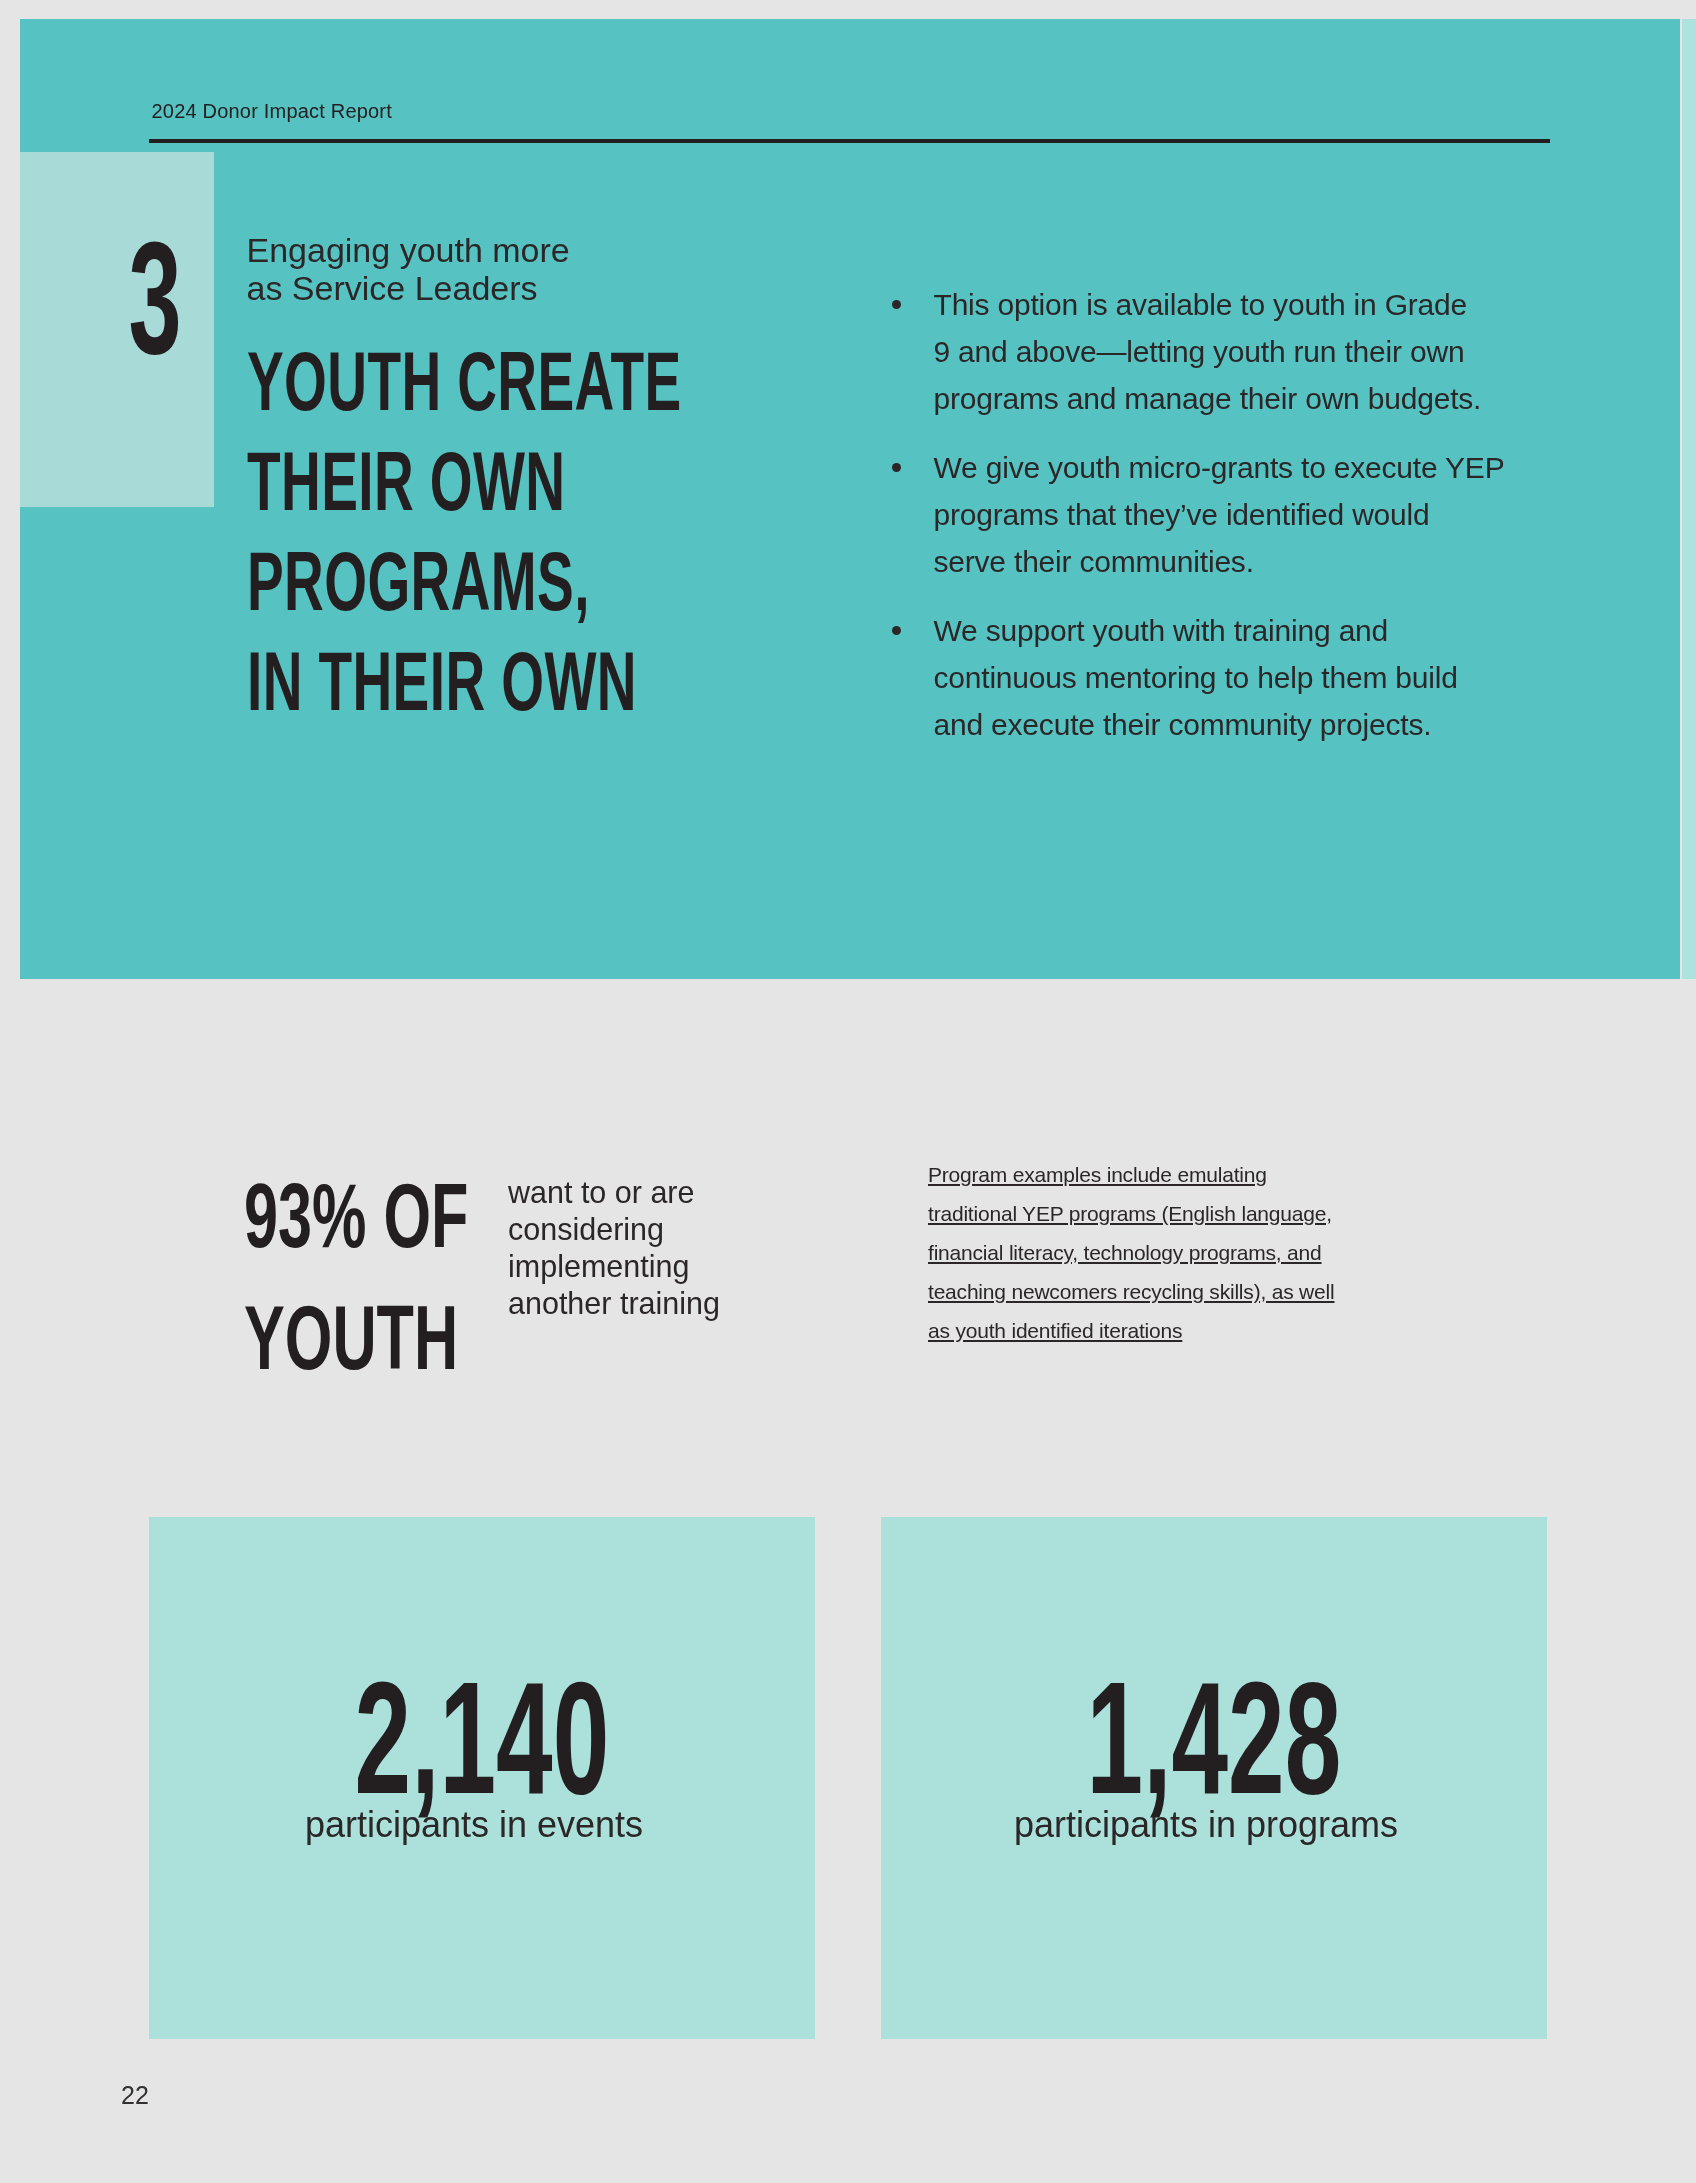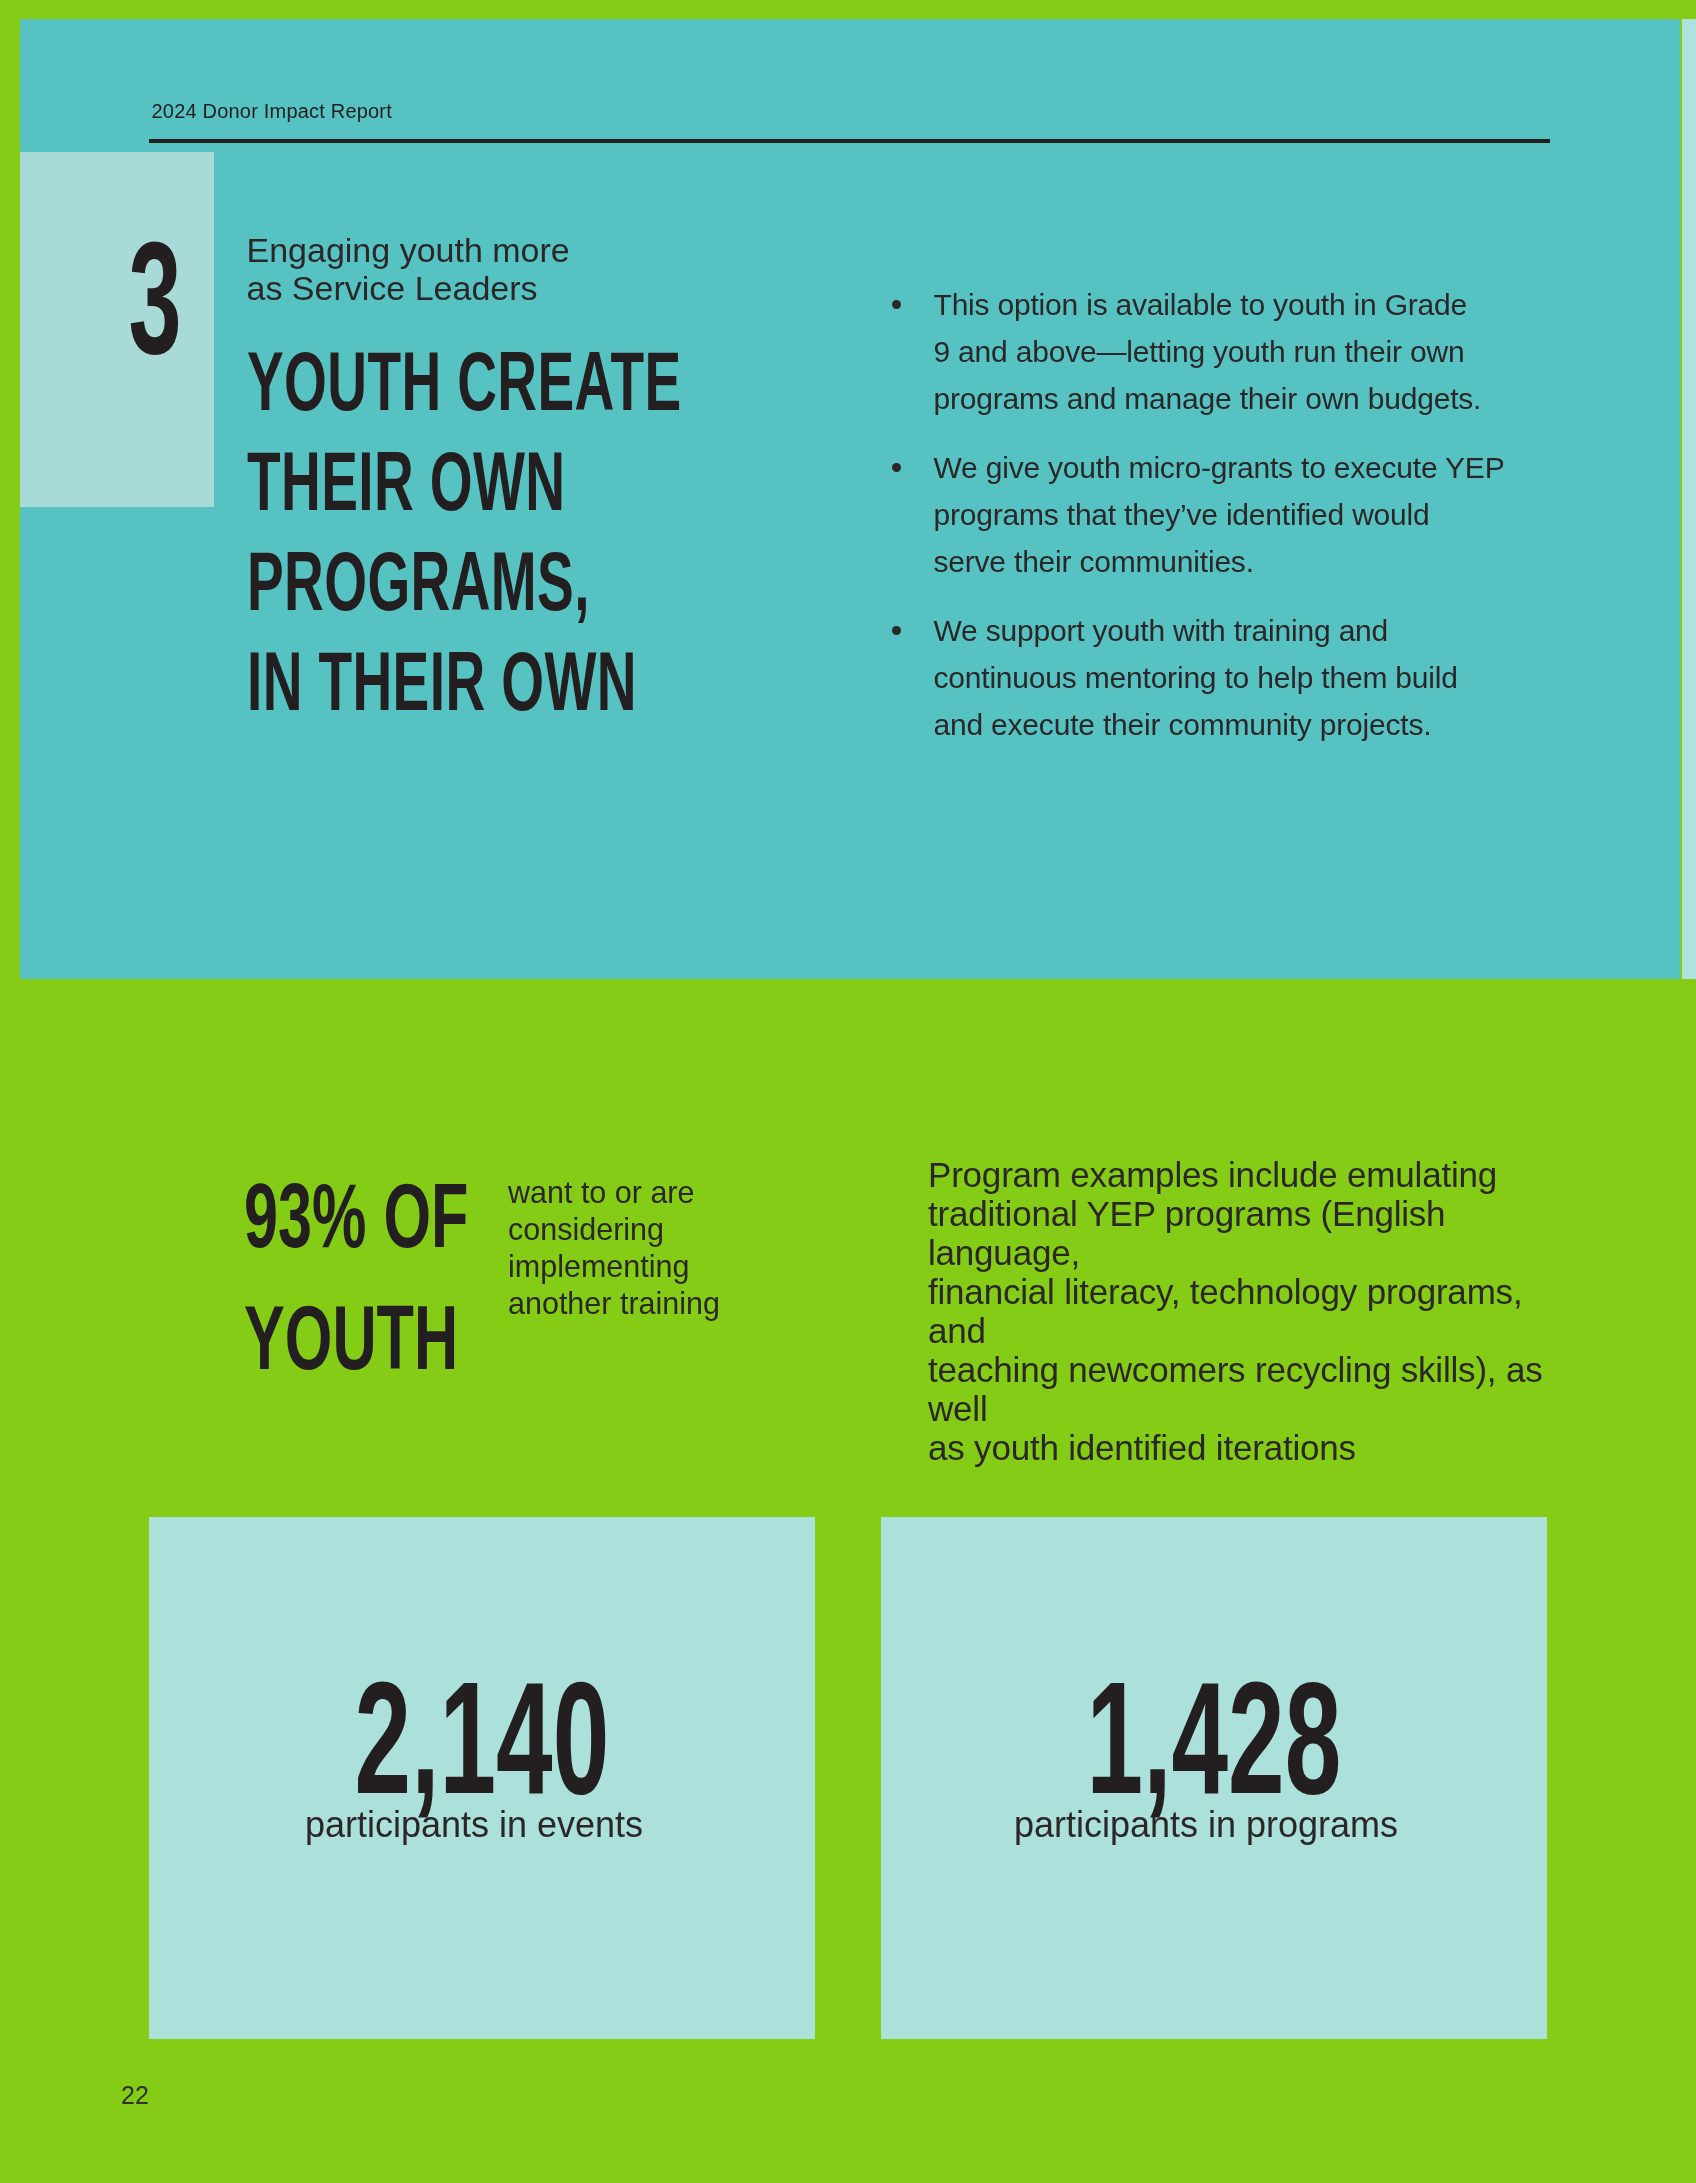--- a/index.html
+++ b/index.html
@@ -1,20 +1,20 @@
 <!DOCTYPE html>
 <html style="font-size:10.4px"><head>
 <meta charset="utf-8">
 <style>
   html, body { margin: 0; padding: 0; background: #ffffff; }
   .page {
     position: relative;
     width: 1696px;
     height: 2183px;
-    background: #84cc16;
+    background: #e5e5e5;
     overflow: hidden;
     font-family: "Liberation Sans", "DejaVu Sans", sans-serif;
     color: #2b2828;
   }
 
   
   .banner {
     position: absolute;
     left: 19.5px; top: 19px;
     width: 1660px; height: 960px;
@@ -118,25 +118,26 @@
     left: 508px; top: 1174px;
     font-size: 30.5px;
     line-height: 37px;
     white-space: pre-line;
     color: #2b2728;
   }
   .stat-par {
     position: absolute;
     left: 928px; top: 1155px;
     width: 643px;
-    font-size: 35px;
+    font-size: 21px;
     line-height: 39px;
     letter-spacing: -0.2px;
     white-space: pre-line;
     color: #2b2728;
+    text-decoration: underline;
   }
 
   
   .stat-box {
     position: absolute;
     top: 1517px;
     width: 666px; height: 522px;
     background: #abe0db;
   }
   .stat-box.left  { left: 149px; }

